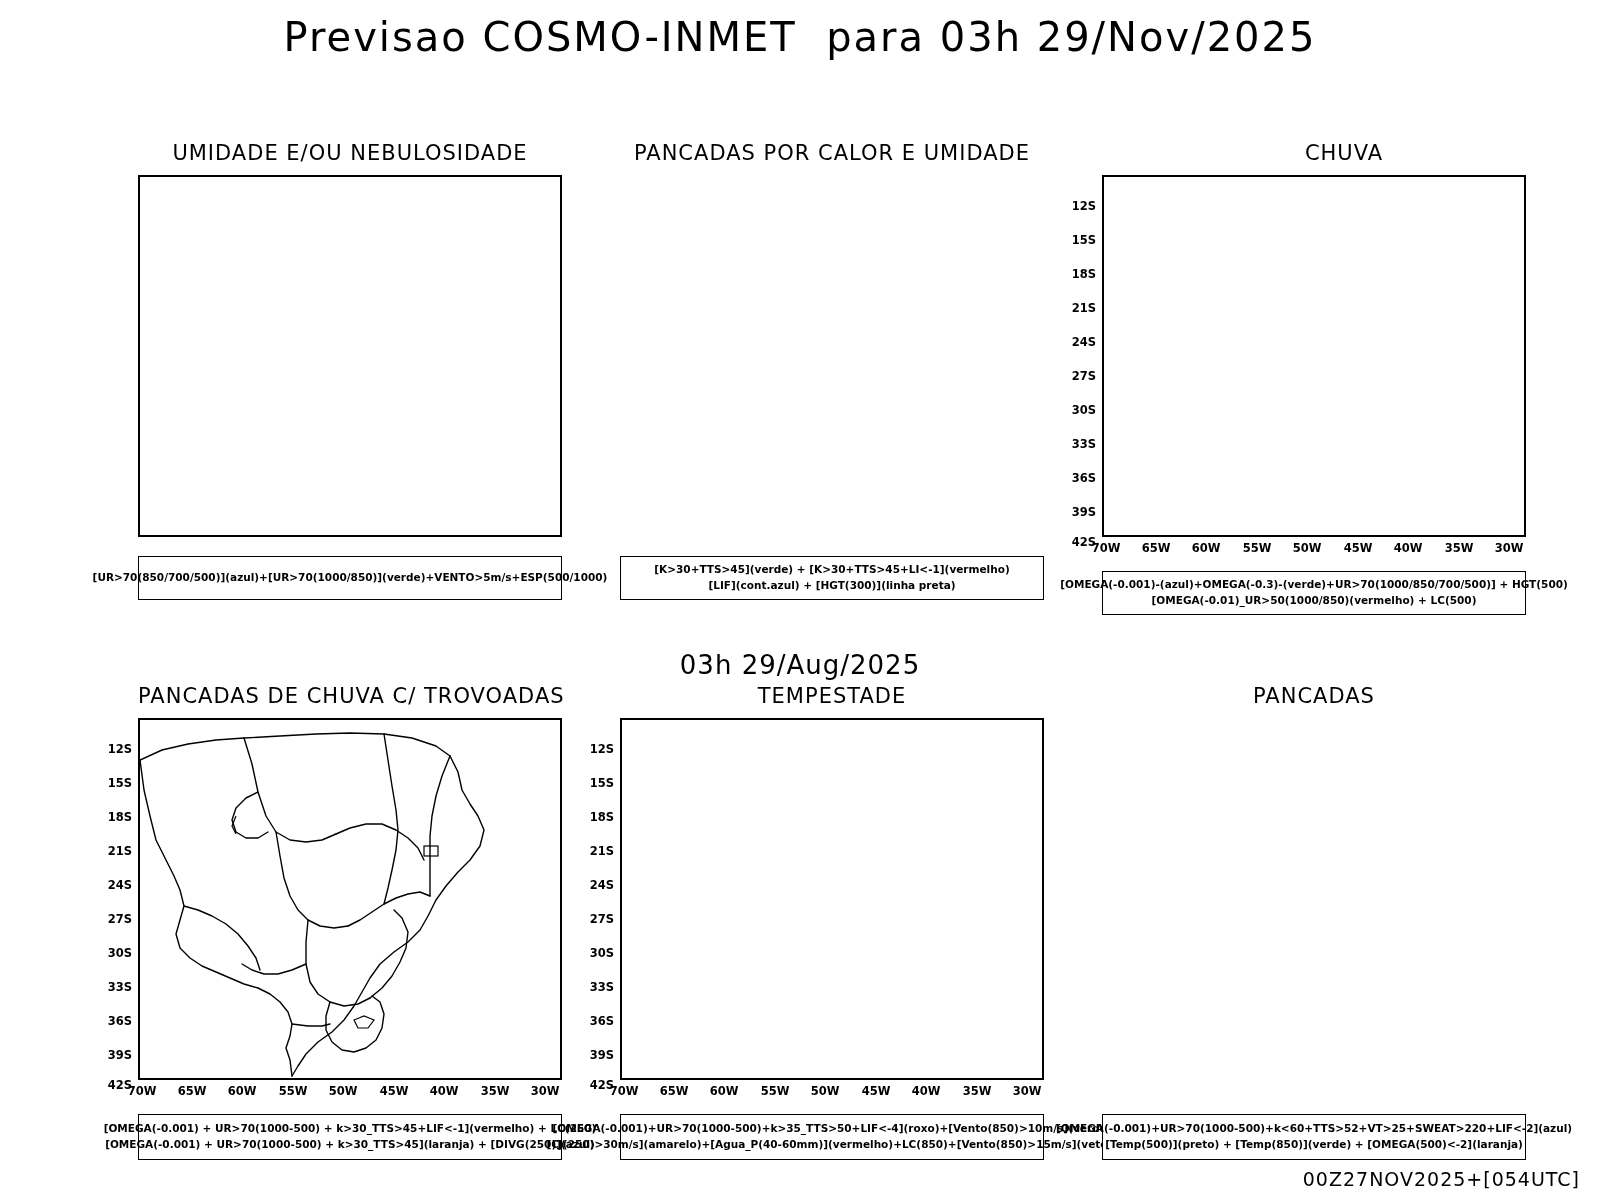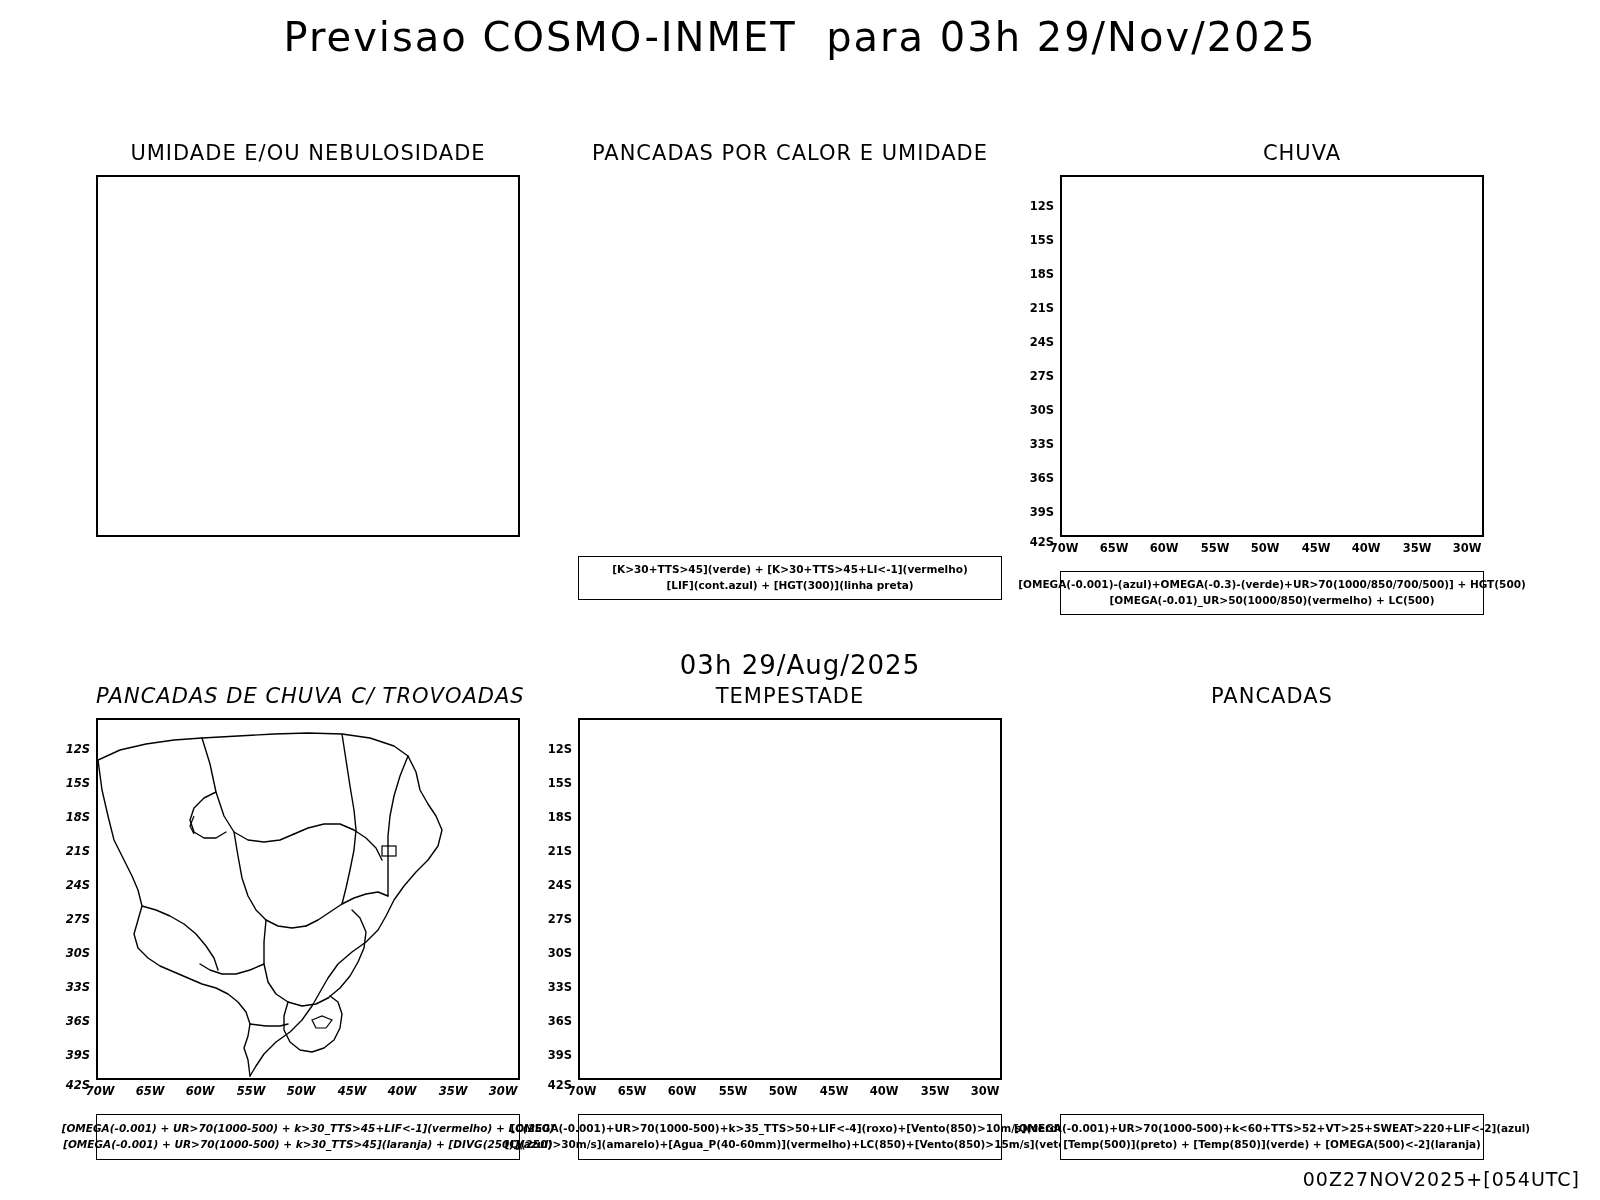--- a/index.html
+++ b/index.html
@@ -36,20 +36,21 @@
     position: absolute;
     left: 0;
     top: 650px;
     width: 1600px;
     text-align: center;
     font-size: 26px;
     letter-spacing: 1px;
   }
   .panel {
     position: absolute;
+    margin-left: 42px;
   }
   .panel-title {
     position: absolute;
     top: -34px;
     left: 0;
     width: 100%;
     text-align: center;
     font-size: 21px;
     letter-spacing: 1px;
     white-space: nowrap;
@@ -110,20 +111,23 @@
 </head>
 <body>
 
 <div class="page">
 
   <div class="main-title">Previsao COSMO-INMET  para 03h 29/Nov/2025</div>
 
   <div class="panel" style="left:96px; top:175px; width:424px; height:430px;">
     <div class="panel-title">UMIDADE E/OU NEBULOSIDADE</div>
     <div class="plot-box" style="left:0; top:0; width:424px; height:362px;"></div>
+    <div class="legend-box" style="left:0; top:381px; width:424px; height:44px;">
+      <div class="legend-line">[UR&gt;70(850/700/500)](azul)+[UR&gt;70(1000/850)](verde)+VENTO&gt;5m/s+ESP(500/1000)</div>
+    </div>
   </div>
 
   <div class="panel" style="left:578px; top:175px; width:424px; height:430px;">
     <div class="panel-title">PANCADAS POR CALOR E UMIDADE</div>
     <div class="plot-box" style="left:0; top:0; width:424px; height:362px; border-color:transparent;"></div>
     <div class="legend-box" style="left:0; top:381px; width:424px; height:44px;">
       <div class="legend-line">[K&gt;30+TTS&gt;45](verde) +  [K&gt;30+TTS&gt;45+LI&lt;-1](vermelho)</div>
       <div class="legend-line">[LIF](cont.azul) +  [HGT(300)](linha preta)</div>
     </div>
   </div>
@@ -155,21 +159,21 @@
     <div class="xtick" style="left:407px; top:366px;">30W</div>
 
     <div class="legend-box" style="left:0; top:396px; width:424px; height:44px;">
       <div class="legend-line">[OMEGA(-0.001)-(azul)+OMEGA(-0.3)-(verde)+UR&gt;70(1000/850/700/500)] + HGT(500)</div>
       <div class="legend-line">[OMEGA(-0.01)_UR&gt;50(1000/850)(vermelho) + LC(500)</div>
     </div>
   </div>
 
   <div class="mid-title">03h 29/Aug/2025</div>
 
-  <div class="panel" style="left:96px; top:718px; width:424px; height:450px;font-style:italic;">
+  <div class="panel" style="left:96px; top:718px; width:424px; height:450px;">
     <div class="panel-title">PANCADAS DE CHUVA C/ TROVOADAS</div>
     <div class="plot-box" style="left:0; top:0; width:424px; height:362px; overflow:hidden;">
       <svg class="map-svg" width="420" height="358" viewBox="0 0 420 358" xmlns="http://www.w3.org/2000/svg">
         <g fill="none" stroke="#000" stroke-width="1.4" stroke-linejoin="round" stroke-linecap="round">
 
           <path d="M0,40 L22,30 L48,24 L76,20 L104,18 L140,16 L176,14 L210,13 L244,14 L272,18 L296,26 L310,36
                    L318,52 L322,70 L330,84 L338,96 L344,110 L340,126 L330,140 L318,152 L306,166 L296,180
                    L288,196 L280,210 L268,222 L254,232 L240,244 L230,258 L222,272 L214,286 L204,300 L192,312
                    L178,322 L166,334 L158,346 L152,356"></path>
 

